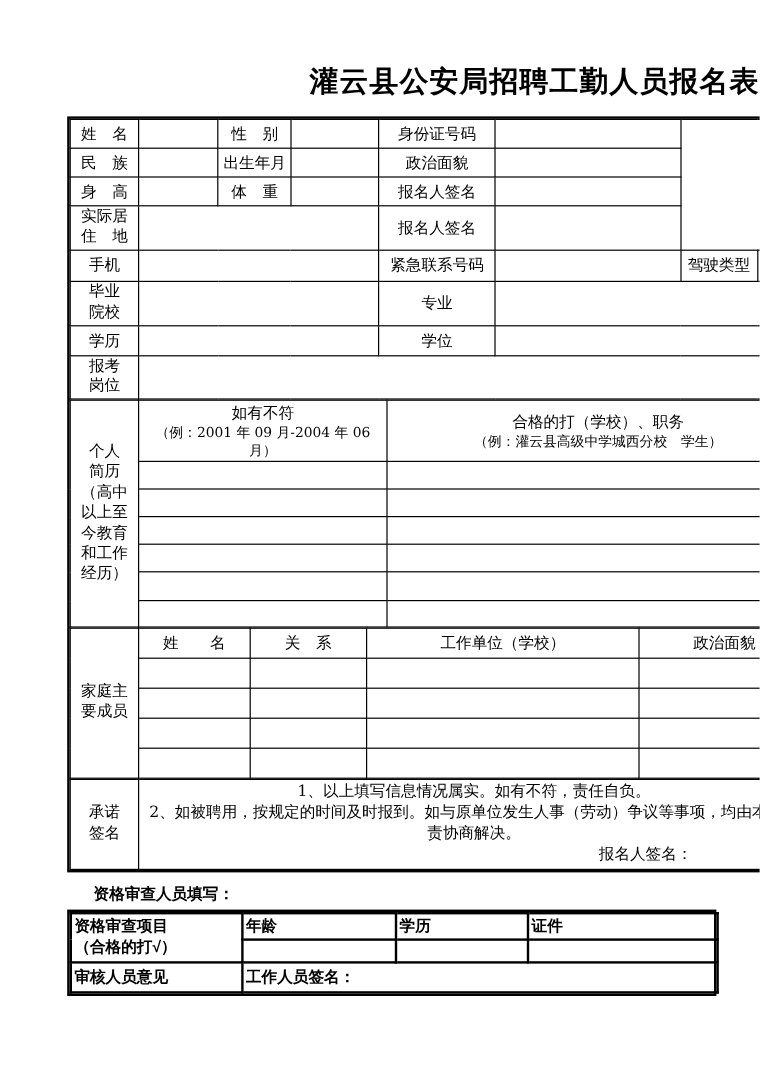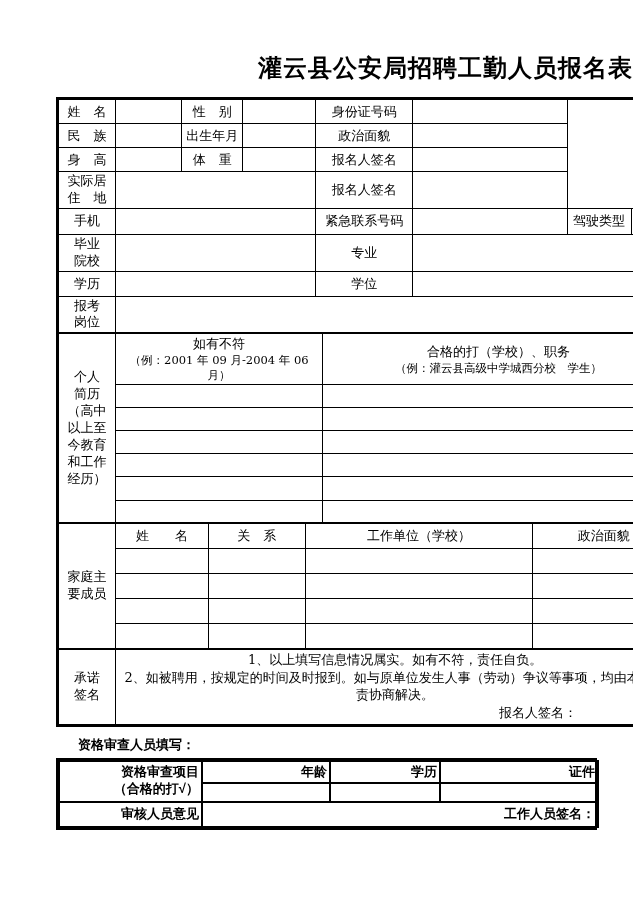--- a/index.html
+++ b/index.html
@@ -54,21 +54,21 @@
     border:2px solid #000;
   }
   table.review {
     width:100%; table-layout:fixed; border-collapse:collapse;
   }
   table.review td {
     border:2px solid #000;
     font-family:"Liberation Sans","DejaVu Sans",sans-serif;
     font-weight:bold;
     font-size:13px;
-    text-align:right;
+    text-align:left;
     vertical-align:middle;
     padding:1px 2px;
   }
 </style>
 </head>
 <body>
 
 <div class="page-title">灌云县公安局招聘工勤人员报名表</div>
 
 <div class="table-wrap">

